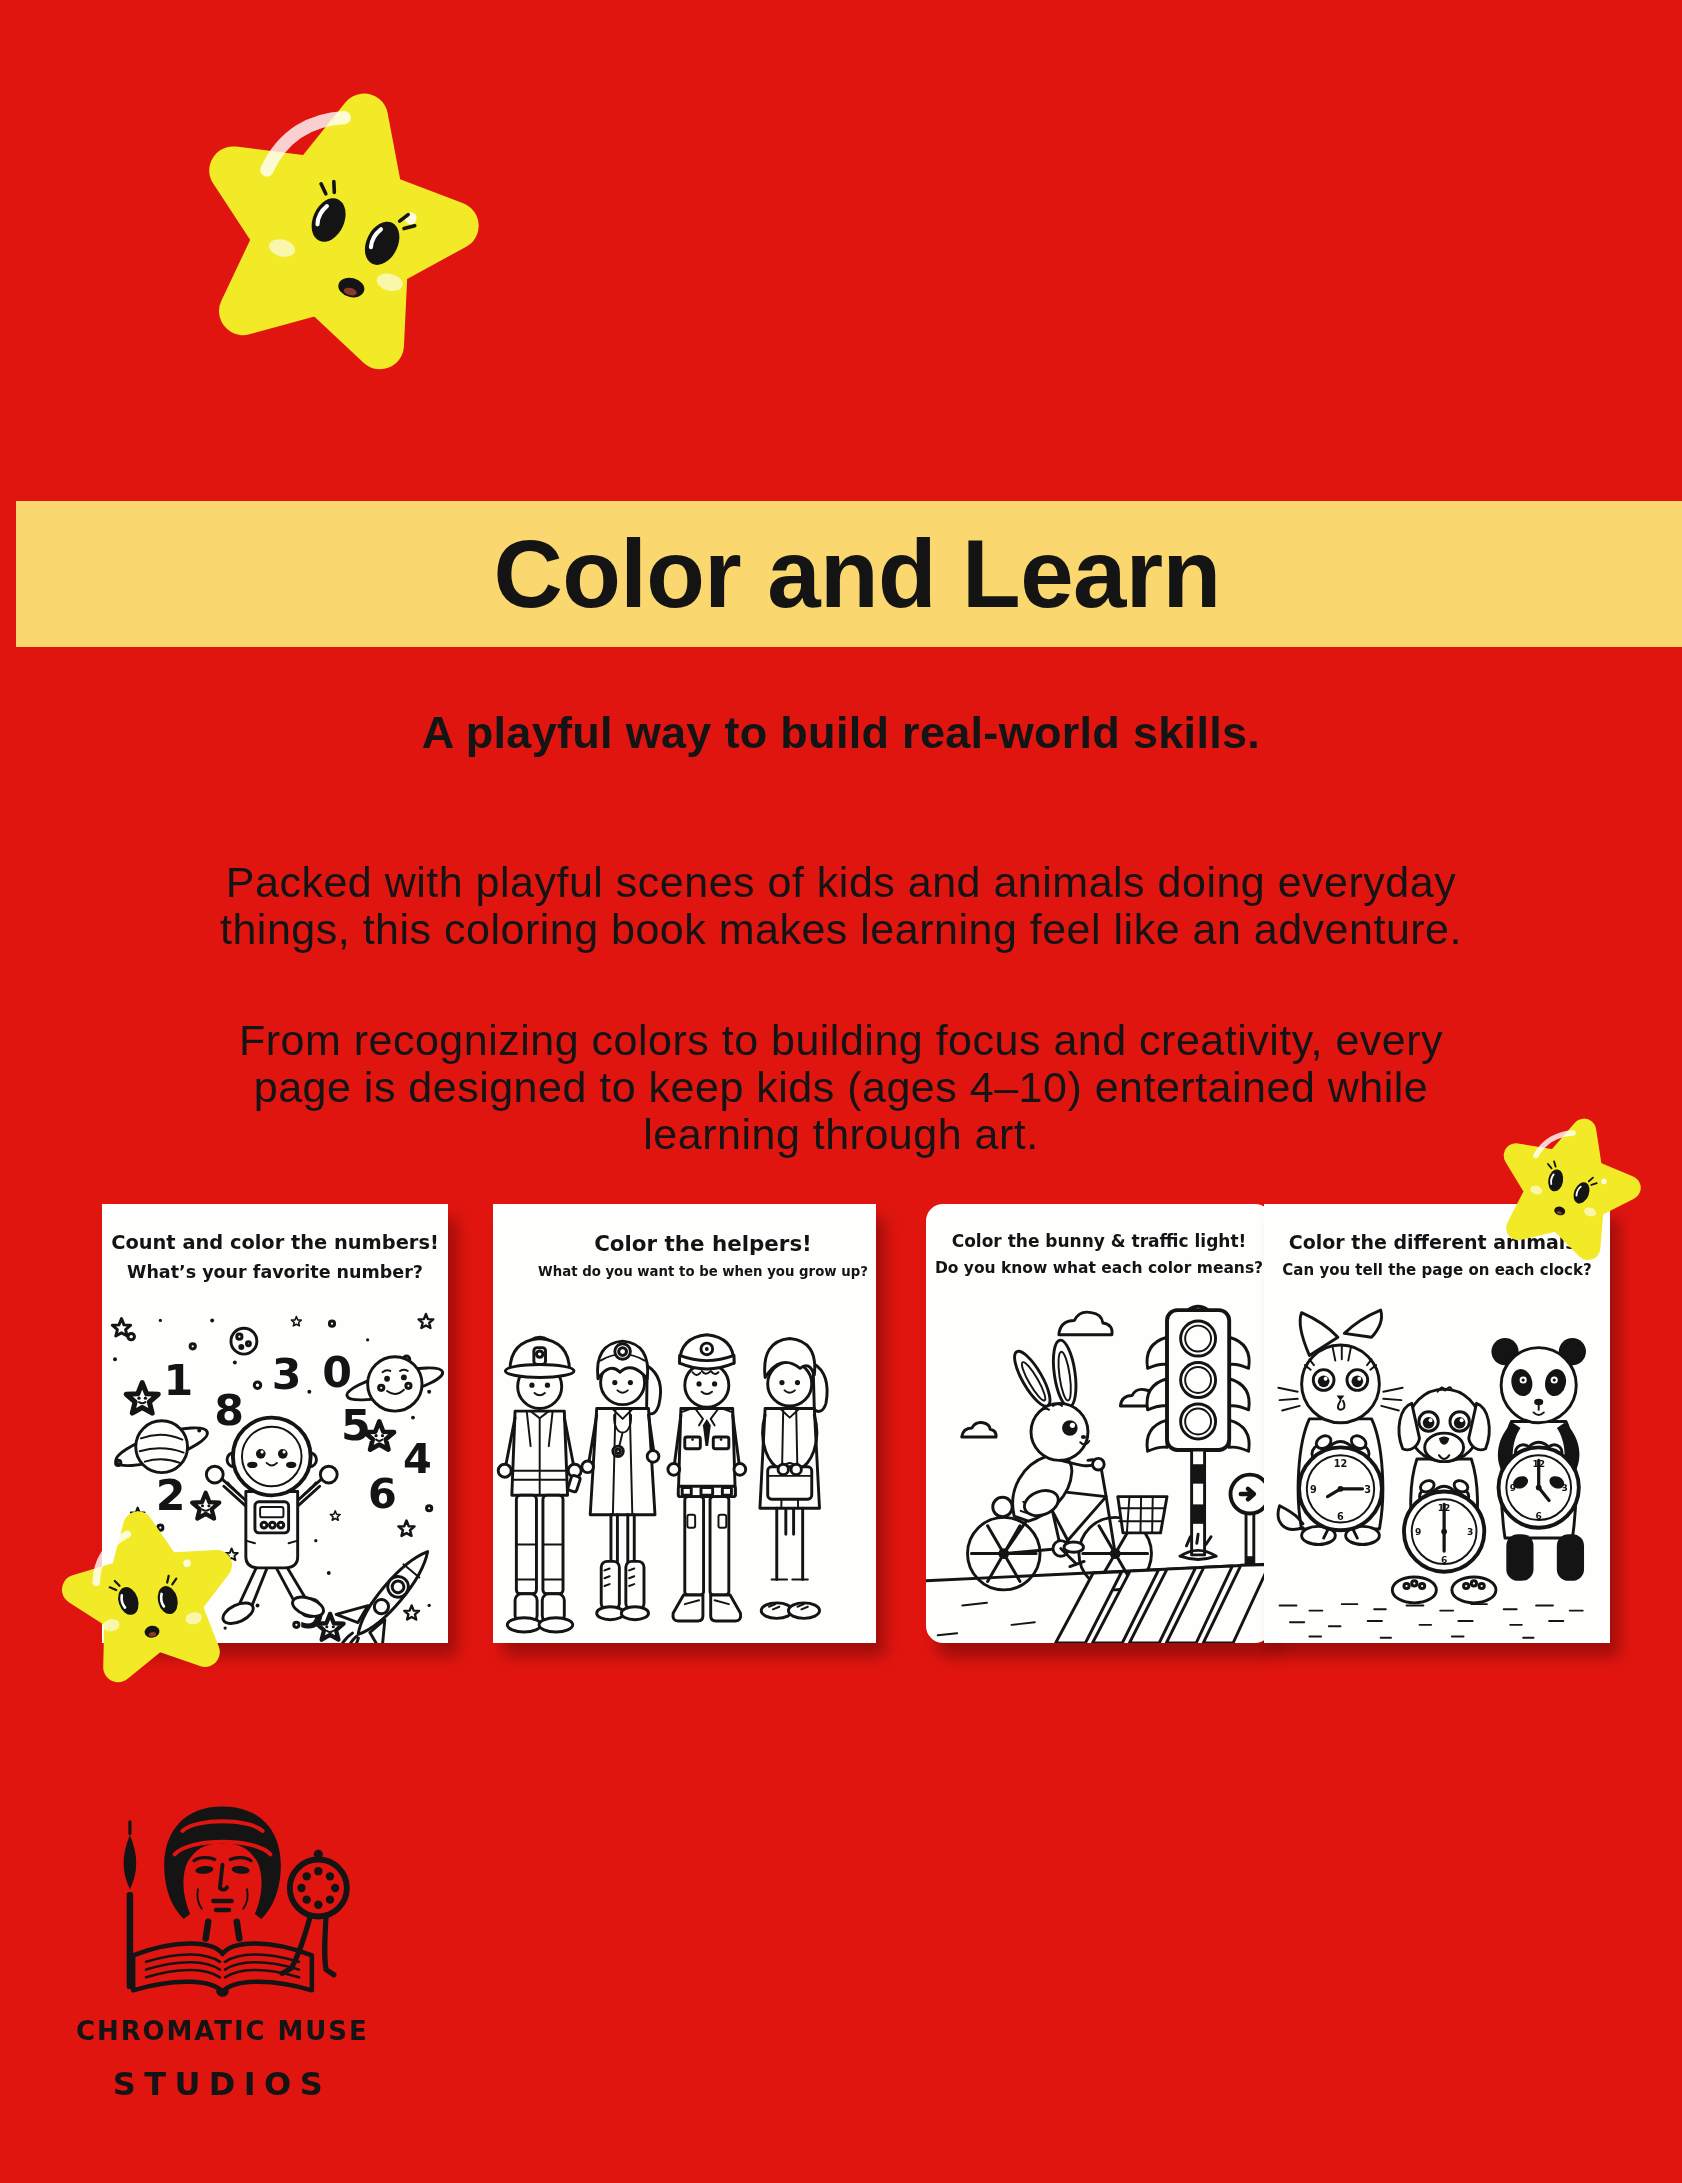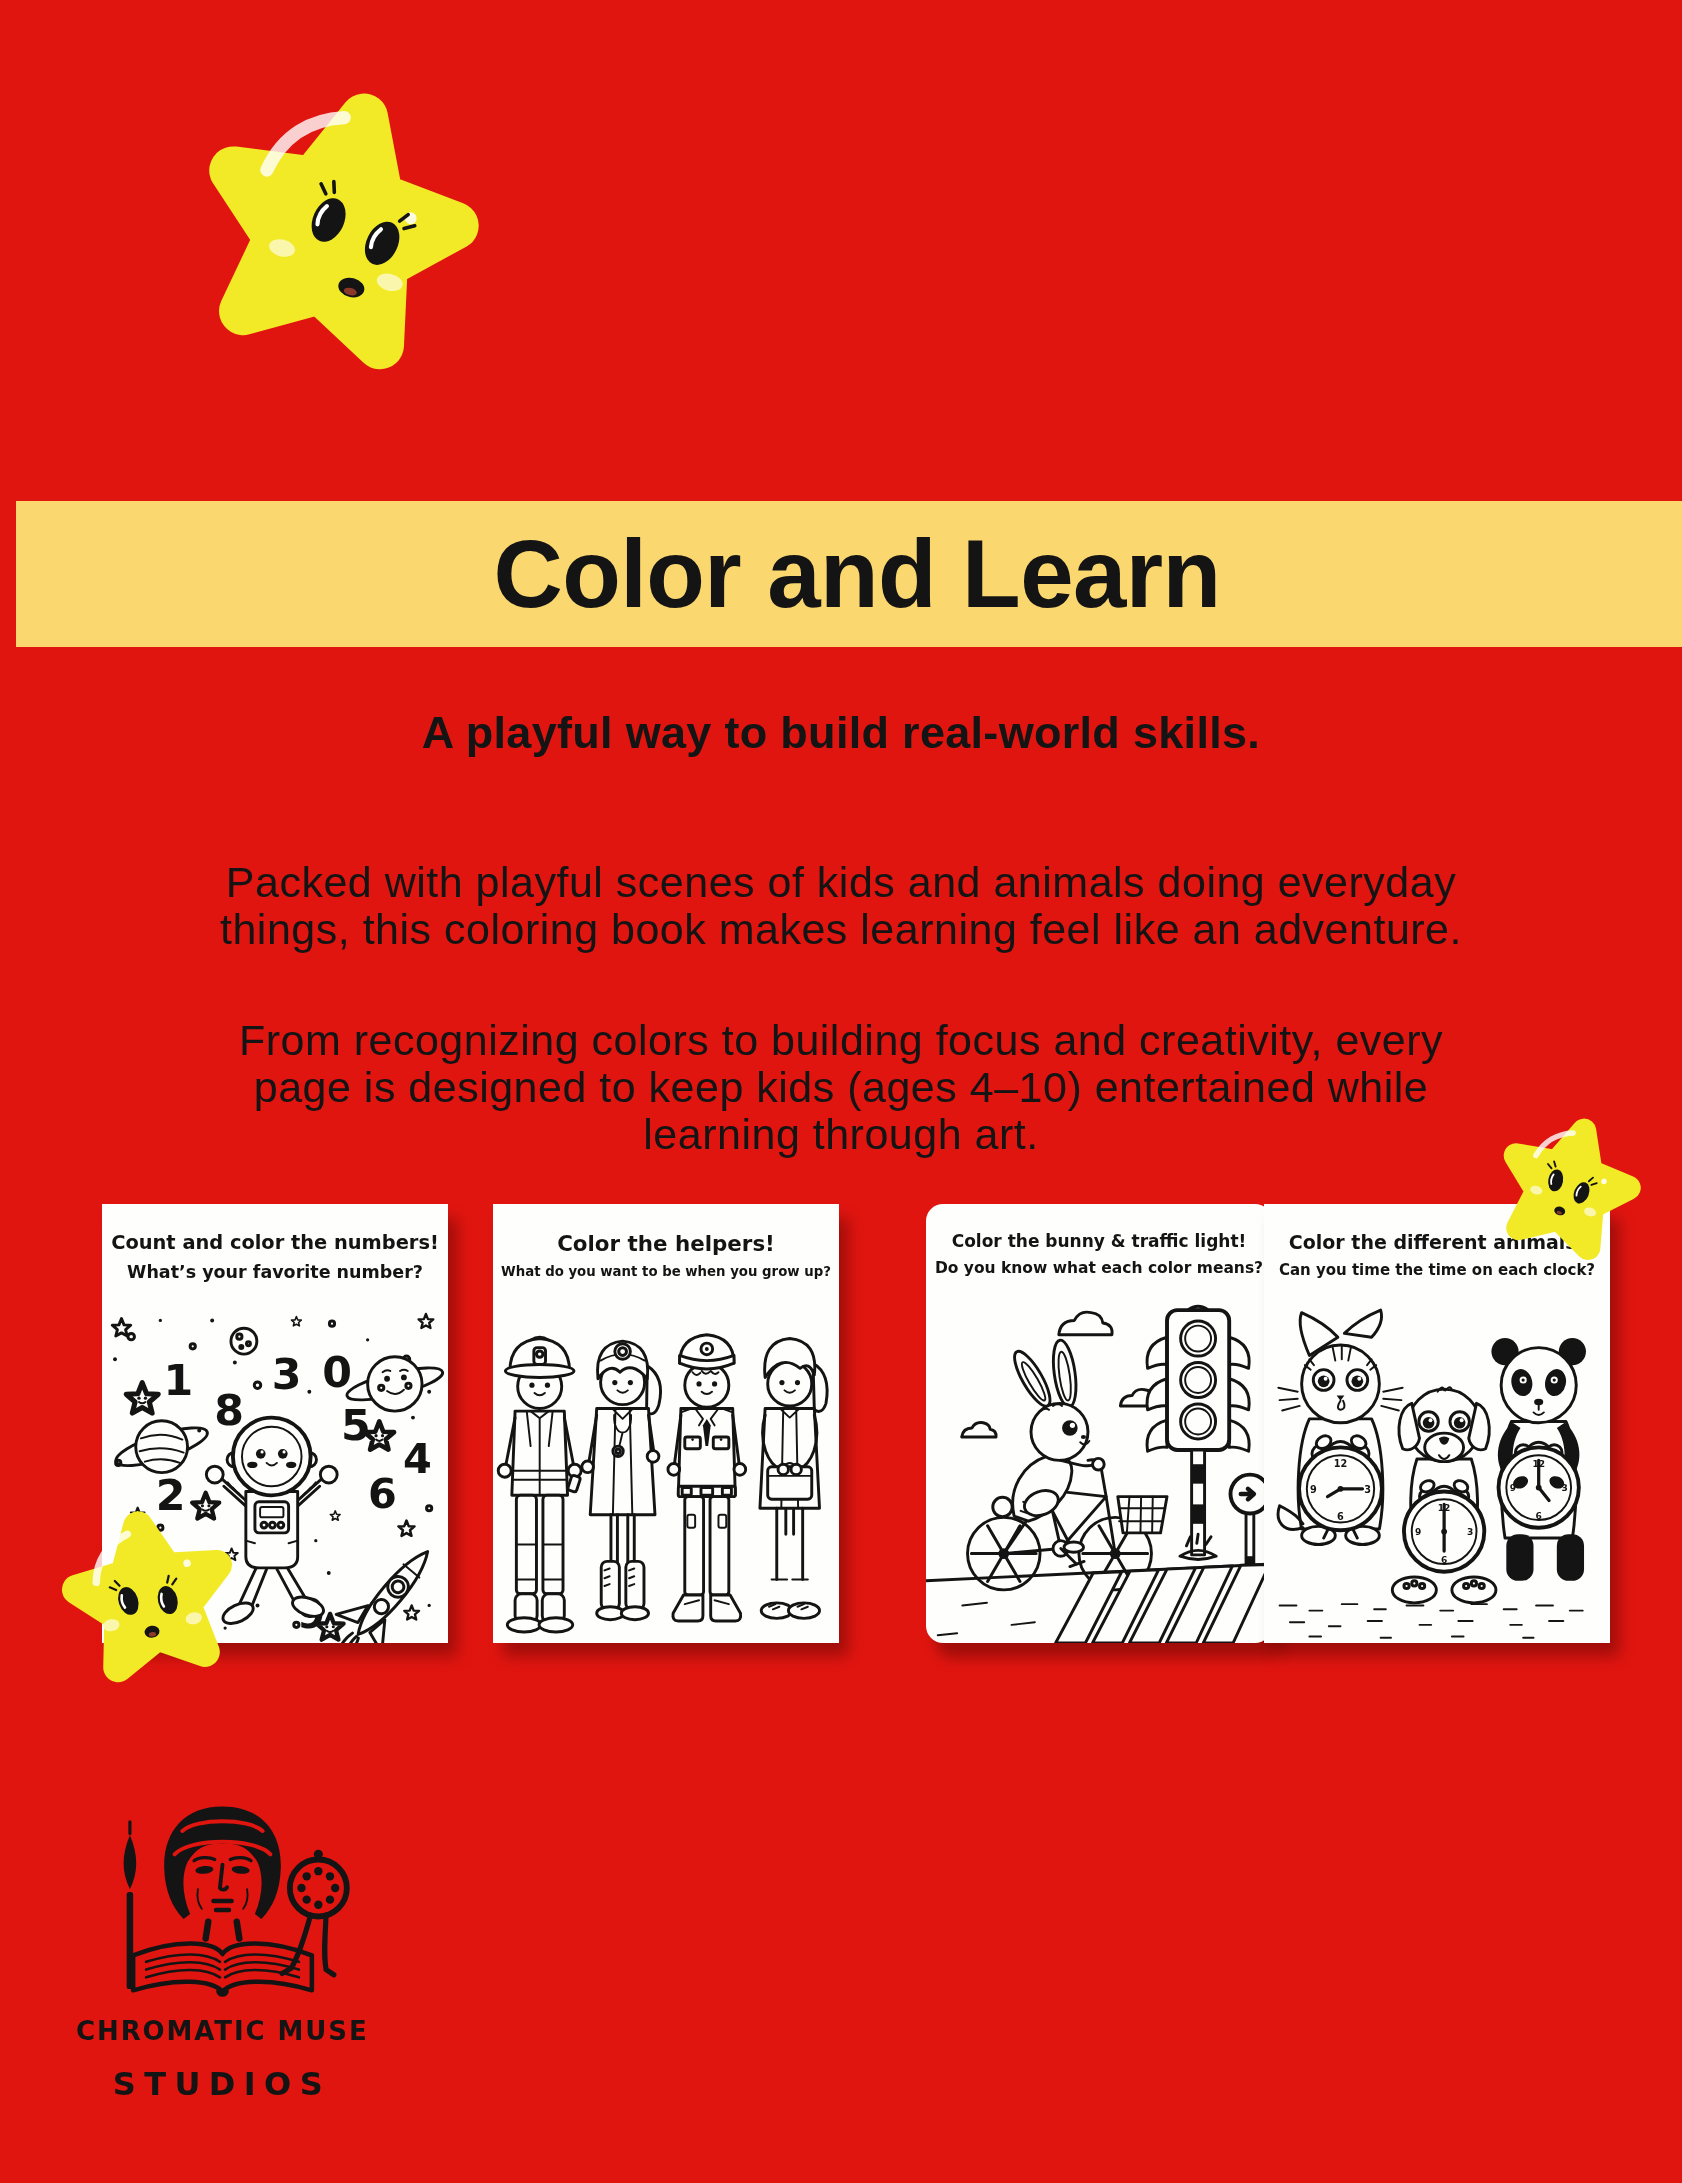--- a/index.html
+++ b/index.html
@@ -12,21 +12,21 @@
   
   .intro-heading{position:absolute;left:0;top:707px;width:1682px;text-align:center;
                  font-size:45px;font-weight:700;letter-spacing:0.3px;}
   .para{position:absolute;left:0;width:1682px;text-align:center;font-size:43px;
         font-weight:400;letter-spacing:0.5px;line-height:47px;margin-top:31px;}
   .para-1{top:828px;}
   .para-2{top:986px;}
   
   .card{position:absolute;top:1204px;width:346px;height:439px;background:#FEFEFD;
         box-shadow:10.4px 14.2px 14.2px rgba(55,0,0,.38);}
-  .card-1{left:102px;} .card-2{left:493px;} .card-3{left:926px;border-radius:17px;} .card-4{left:1264px;}
+  .card-1{left:102px;} .card-2{left:493px;padding-left:37px;} .card-3{left:926px;border-radius:17px;} .card-4{left:1264px;}
   .card .ct,.card .cs{font-family:"DejaVu Sans",sans-serif;font-weight:700;text-align:center;
         white-space:nowrap;color:#141414;}
   .card .ct{margin-top:27px;}
   .card .cs{margin-top:7.8px;}
   .card-1 .ct{font-size:19.4px;} .card-1 .cs{font-size:17.5px;}
   .card-2 .ct{font-size:21.4px;} .card-2 .cs{font-size:13.3px;}
   .card-3 .ct{font-size:17px;} .card-3 .cs{font-size:15.5px;}
   .card-4 .ct{font-size:19px;} .card-4 .cs{font-size:15px;}
   .card svg.art{position:absolute;left:0;top:97px;width:346px;height:342px;}
   
@@ -453,21 +453,21 @@
         <path class="wh" d="M372,414 L416,412 L360,528 L314,528 Z"></path>
         <path class="wh" d="M429,411 L473,409 L417,528 L371,528 Z"></path>
         <path class="wh" d="M486,408 L530,407 L474,528 L428,528 Z"></path>
         <path class="ln2" d="M56,470 l38,-4 M132,500 l36,-4 M18,516 l30,-3"></path>
       </g>
     </svg>
   </div>
 
   <div class="card card-4">
     <div class="ct">Color the different animals!</div>
-    <div class="cs">Can you time the time on each clock?</div>
+    <div class="cs">Can you tell the page on each clock?</div>
     <svg class="art" viewBox="0 0 534 528">
 
       <g class="ln2">
         <path d="M24,470 h26 M70,478 h20 M120,468 h24 M170,476 h18 M220,470 h26 M272,478 h20 M320,468 h24 M370,476 h20 M420,470 h26 M472,478 h20"></path>
         <path d="M40,496 h22 M100,502 h18 M160,494 h22 M240,500 h18 M300,494 h22 M380,500 h18 M440,494 h22"></path>
         <path d="M70,518 h18 M180,520 h16 M290,518 h18 M400,520 h16"></path>
       </g>
 
       <g>
         <path class="wh" d="M70,84 Q50,38 58,18 Q94,34 114,56 Z"></path>

